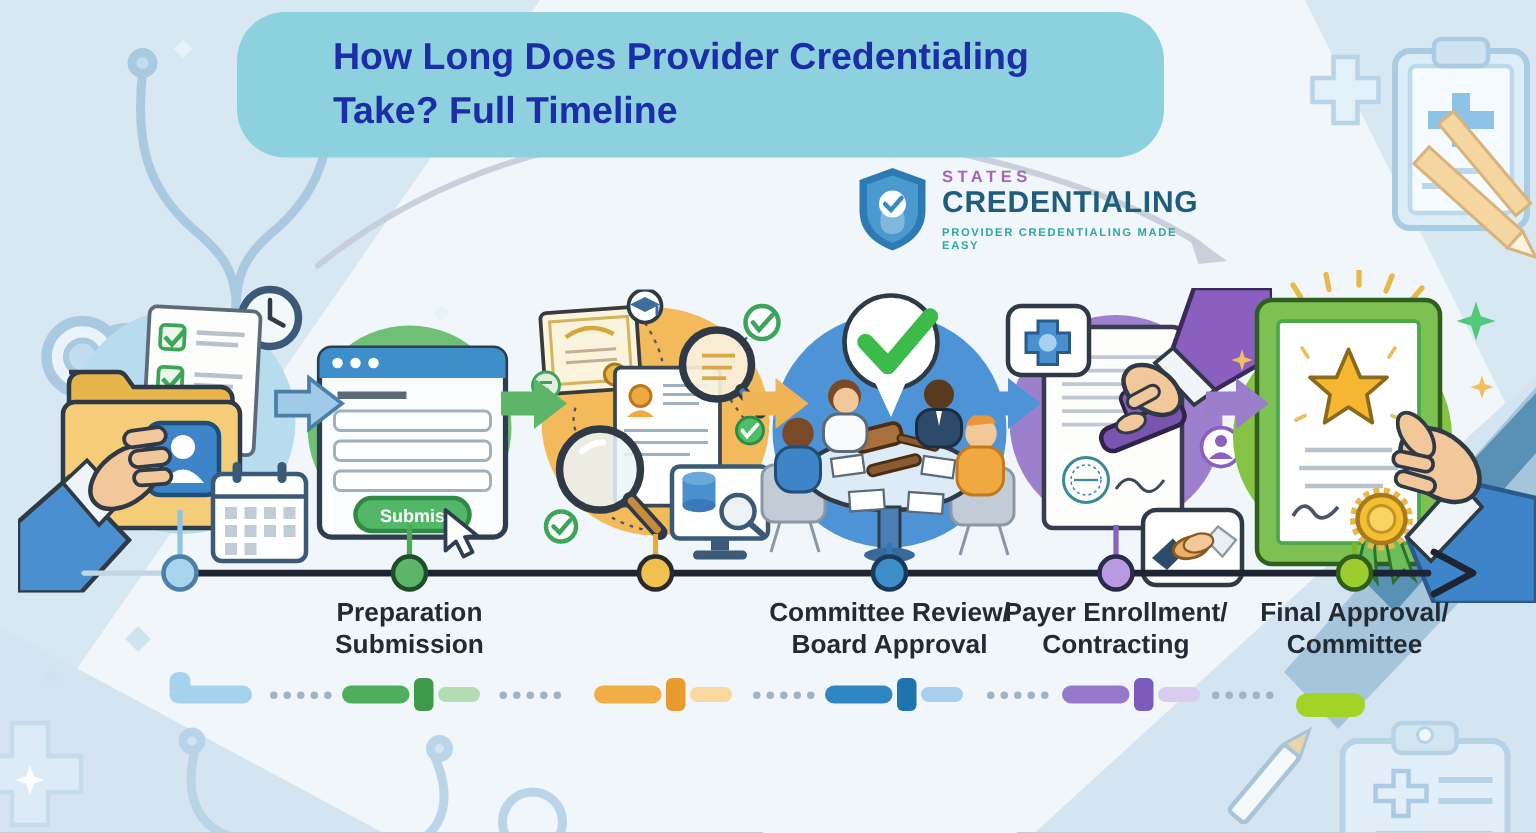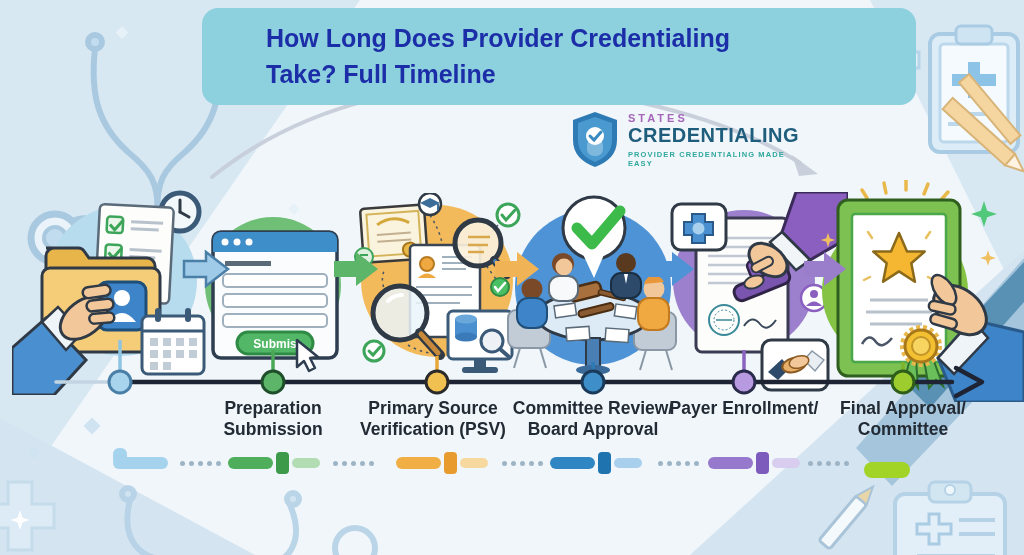--- a/index.html
+++ b/index.html
@@ -1,21 +1,21 @@
 <!DOCTYPE html>
 <html><head>
 <meta charset="utf-8">
 <style>
   html,body{margin:0;padding:0;background:#9aa7b4;}
   .canvas{position:relative;width:1024px;height:555px;overflow:hidden;
     background:#f0f6fa;font-family:"Liberation Sans",sans-serif;}
   .abs{position:absolute;}
   svg{display:block;}
   
-  .banner{left:158px;top:8px;width:714px;height:97px;background:#8ed1de;border-radius:16px;margin-left:44px;}
+  .banner{left:158px;top:8px;width:618px;height:97px;background:#8ed1de;border-radius:32px;}
   .banner-title{left:64px;top:12px;width:500px;font-size:25px;line-height:36px;font-weight:bold;color:#1c2da8;}
   
   .logo{left:570px;top:110px;width:230px;height:60px;}
   .logo-text{left:58px;top:2px;}
   .logo-top{font-size:11px;font-weight:bold;letter-spacing:3px;color:#a565b8;}
   .logo-bottom{font-size:20px;font-weight:bold;letter-spacing:.5px;color:#1f5d7d;margin-top:0px;}
   .logo-tag{font-size:7.5px;font-weight:bold;letter-spacing:1.1px;color:#2fa89e;margin-top:3px;}
   
   .slabel{top:398px;text-align:center;font-size:17.5px;line-height:21px;font-weight:bold;color:#222a33;}
   
@@ -454,30 +454,27 @@
     <circle cx="437" cy="382" r="11" fill="#f0c050" stroke="#2a2a2a" stroke-width="3"></circle>
     <circle cx="593" cy="382" r="11" fill="#3d8ec9" stroke="#1a3a5a" stroke-width="3"></circle>
     <circle cx="744" cy="382" r="11" fill="#b89ae0" stroke="#2a2a4a" stroke-width="3"></circle>
     <circle cx="903" cy="382" r="11" fill="#9ccc2e" stroke="#2e5e1a" stroke-width="3"></circle>
   </svg>
 
   <div class="abs slabel" style="left:188px;width:170px">
     <div>Preparation</div>
       <div>Submission</div>
   </div>
-  <div class="abs slabel" style="left:344px;width:178px">
-    <div>Primary Source</div>
-      <div>Verification (PSV)</div>
-  </div>
   <div class="abs slabel" style="left:500px;width:186px">
     <div>Committee Review/</div>
       <div>Board Approval</div>
   </div>
   <div class="abs slabel" style="left:652px;width:184px">
     <div>Payer Enrollment/</div>
+      <div>Contracting</div>
   </div>
   <div class="abs slabel" style="left:818px;width:170px">
     <div>Final Approval/</div>
       <div>Committee</div>
   </div>
 
   <div>
 
     <div class="abs bar" style="left:113px;top:448px;width:14px;height:17px;background:#a5d2ec"></div>
     <div class="abs bar" style="left:113px;top:457px;width:55px;height:12px;background:#a5d2ec"></div>

